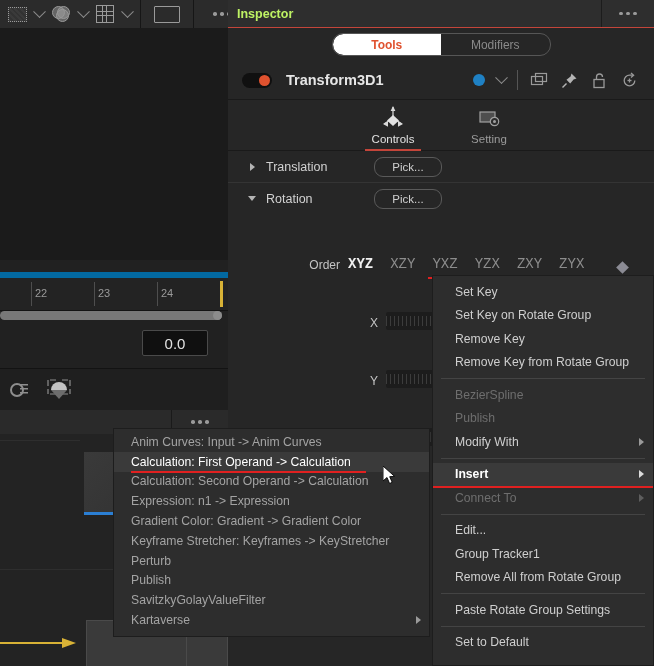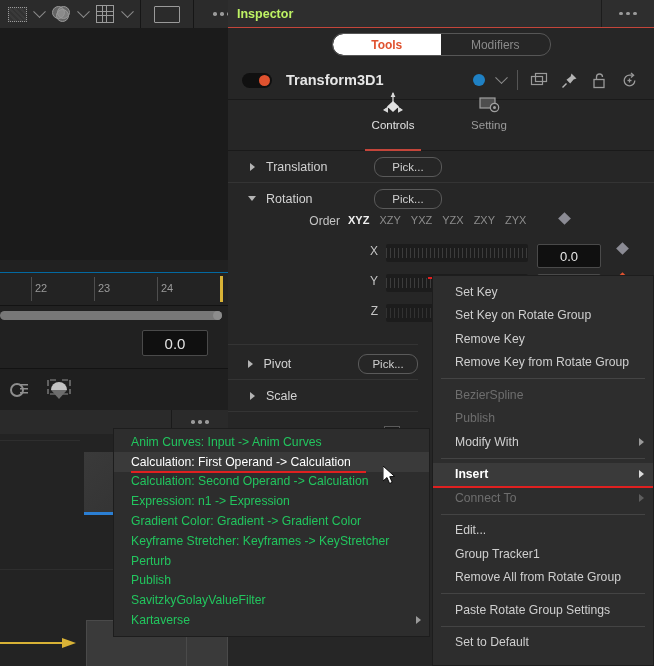--- a/index.html
+++ b/index.html
@@ -66,21 +66,21 @@
   .ellipsis-h { display:flex; gap:3.5px; }
   .ellipsis-h span { width:3.5px;height:3.5px;border-radius:50%;background:#9a9a9a;display:block; }
 
   #viewer-canvas {
     position: absolute; left: 0; top: 28px; width: 228px; height: 232px;
     background: #1b1b1b;
   }
   #timeline-ruler {
     position: absolute; left: 0; top: 272px; width: 228px; height: 32px;
     background: #232323;
-    border-top: 1px solid #0369a1;
+    border-top: 6px solid #0369a1;
     border-bottom: 1px solid #131313;
   }
   .tick { position: absolute; top: 4px; width: 1px; height: 24px; background: #4e4e4e; }
   .tick-label {
     position: absolute; top: 9px; font-size: 11px; color: #9a9a9a;
   }
   #playhead-marker {
     position: absolute; top: 3px; width: 3px; height: 26px; background: #d8b236;
   }
   #scroll-track {
@@ -197,43 +197,43 @@
   #tool-row-right { margin-left:auto; display:flex; align-items:center; gap:0; padding-right:10px; }
   .color-dot { width:12px;height:12px;border-radius:50%;background:#1f81c4; margin-right:6px; }
   .row-icon { width: 30px; height: 30px; display:flex;align-items:center;justify-content:center; }
   .vsep { width:1px; height:20px; background:#555; margin:0 6px; }
 
   #ctrl-tabs {
     position:absolute; left:0; top:100px; width:426px; height:50px;
     background:#262626; border-bottom:1px solid #1a1a1a;
     display:flex; align-items:flex-end; justify-content:center; gap:24px;
   }
-  .ctrl-tab { width:72px; display:flex;flex-direction:column;align-items:center; padding-bottom:19px; position:relative; }
+  .ctrl-tab { width:72px; display:flex;flex-direction:column;align-items:center; padding-bottom:5px; position:relative; }
   .ctrl-tab .lbl { font-size:11.5px; margin-top:2px; }
   #tab-controls .lbl { color:#e2e2e2; }
   #tab-settings .lbl { color:#9a9a9a; }
   #tab-controls::after {
     content:""; position:absolute; bottom:-1px; left:8px; right:8px; height:2px; background:#c4453a;
   }
 
   
   #params { position:absolute; left:0; top:151px; width:426px; height:515px; background:#262626; }
   .group-row { height:31px; display:flex; align-items:center; border-bottom:1px solid #343434; }
   .tw { width:20px; display:flex;align-items:center;justify-content:center; margin-left:14px; }
   .tw-r { width:0;height:0;border-left:5px solid #b4b4b4;border-top:4px solid transparent;border-bottom:4px solid transparent; }
   .tw-d { width:0;height:0;border-top:5px solid #b4b4b4;border-left:4px solid transparent;border-right:4px solid transparent; }
   .group-label { font-size:12.5px; color:#d2d2d2; margin-left:4px; width:108px; }
   .pick-btn {
     width: 66px; height:18px; border:1px solid #5a5a5a; border-radius:9px;
     display:flex;align-items:center;justify-content:center;
     font-size:11.5px; color:#d0d0d0;
   }
-  .param-row { height:30px; display:flex; align-items:flex-start; }
+  .param-row { height:30px; display:flex; align-items:flex-end;margin-top:28px; }
   .param-label { width:150px; text-align:right; font-size:12px; color:#c4c4c4; padding-right:8px; }
-  .order-opts { display:flex; gap:10px; font-size:11px; }
+  .order-opts { display:flex; gap:17px; font-size:14px;font-family:Liberation Mono, monospace; }
   .order-opts span { color:#8c8c8c; }
   .order-opts span.sel { color:#efefef; font-weight:bold; }
   .slider-track {
     width: 142px; height: 18px; background:#1c1c1c; border-radius:2px;
     background-image: repeating-linear-gradient(to right, #3c3c3c 0 1.2px, transparent 1.2px 4px);
     background-size: 100% 10px; background-position: 0 4px; background-repeat: no-repeat;
   }
   .slider-track.dim { background-image: repeating-linear-gradient(to right, #323232 0 1.2px, transparent 1.2px 4px); }
   .num-box {
     width: 62px; height:22px; margin-left:9px;
@@ -268,21 +268,21 @@
   .mi.disabled .arrow { border-left-color:#5e5e5e; }
   .msep { height:1px; background:#444; margin:4px 8px; }
   #insert-underline { position:absolute; left:0; right:0; height:2px; background:#e02020; }
 
   
   #submenu {
     position:absolute; left:113px; top:428px; width:317px; height:209px;
     background:#2d2d2d; border:1px solid #1d1d1d; box-sizing:border-box;
     padding-top:3px;
   }
-  .si { height:19.8px; display:flex; align-items:center; padding-left:17px; font-size:12.2px; color:#22c55e; position:relative; }
+  .si { height:19.8px; display:flex; align-items:center; padding-left:17px; font-size:12.2px; color:#a3a3a3; position:relative; }
   .si.highlight { background:#3a3a3a; color:#ffffff; font-weight:normal; }
   .si .arrow { position:absolute; right:8px; width:0;height:0;
     border-left:5px solid #9a9a9a; border-top:4px solid transparent;border-bottom:4px solid transparent; }
   #calc-underline { position:absolute; left:17px; width:235px; height:2px; background:#e02020; }
 
   #cursor { position:absolute; left:383px; top:466px; width:14px; height:20px; }
 </style>
 </head>
 <body>
 

